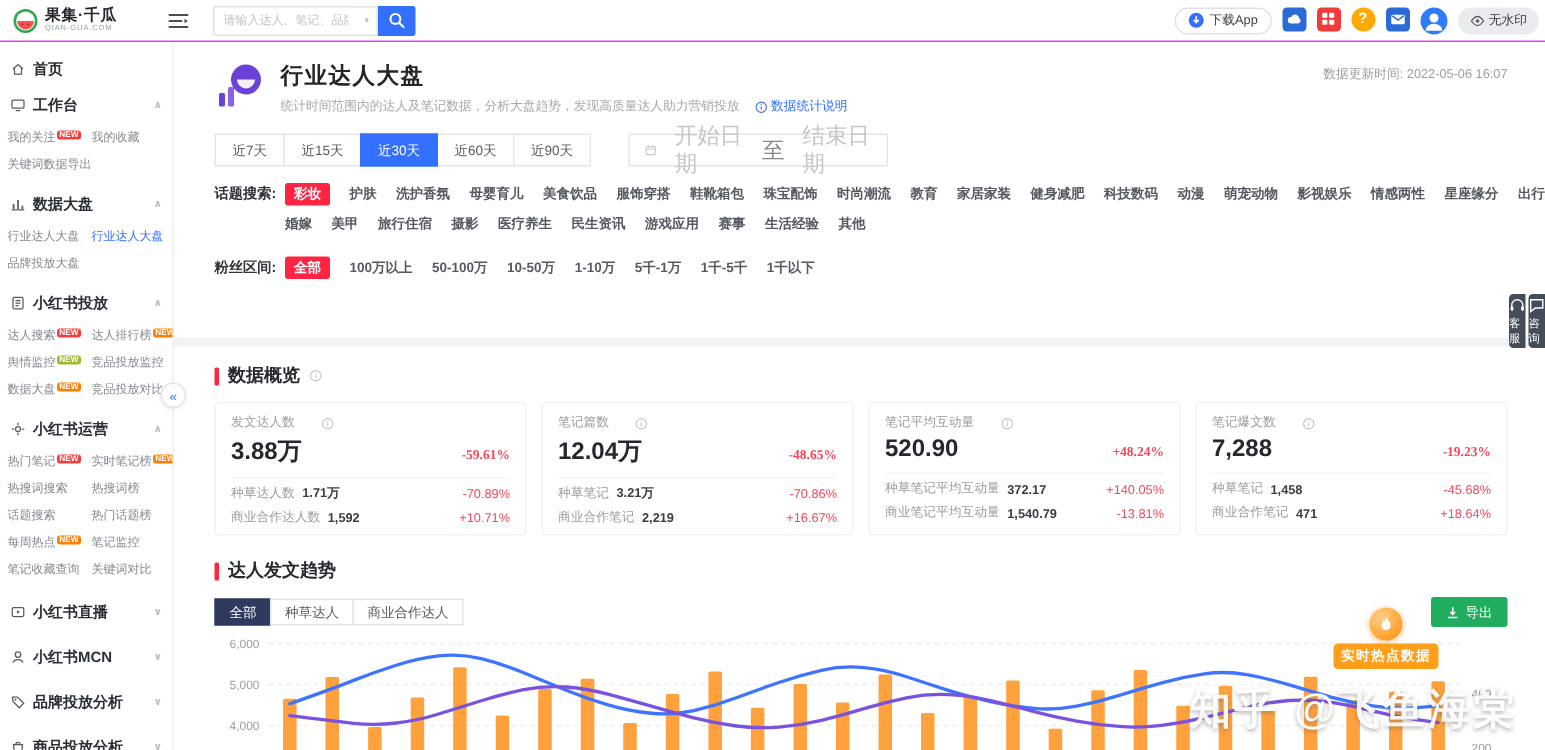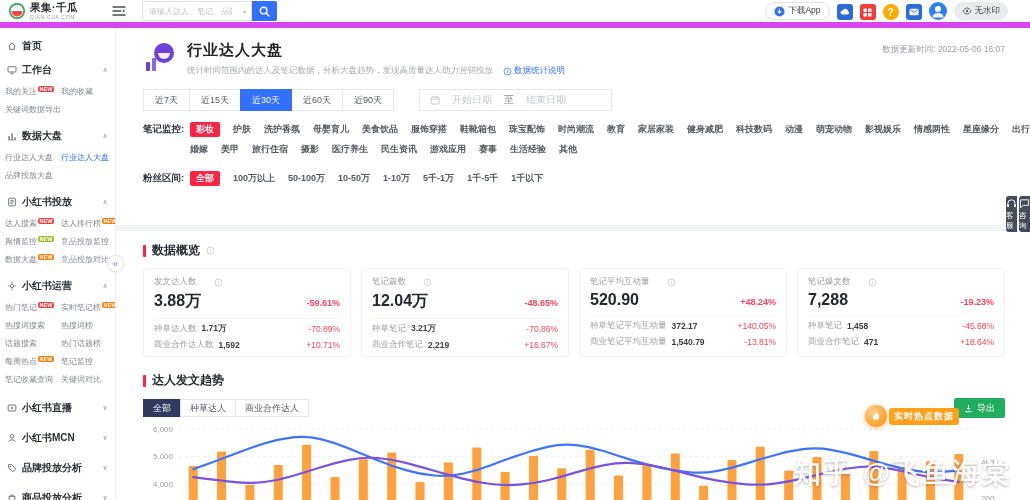--- a/index.html
+++ b/index.html
@@ -8,36 +8,36 @@
     position:relative;
     font-family:"Liberation Sans","DejaVu Sans",sans-serif;
     background:#f2f3f5;
     color:#333;
     -webkit-font-smoothing:antialiased;
   }
   svg { display:block; }
 
   
   .topbar { position:absolute; top:0; left:0; right:0; height:28px; background:#fff;
-            border-bottom:6px solid #d946ef; display:flex; align-items:center; z-index:50; }
+            border-bottom:1px solid #d946ef; display:flex; align-items:center; z-index:50; }
   .logo { display:flex; align-items:center; gap:4px; padding-left:8px; width:106px; cursor:pointer; }
   .logo-text { line-height:1; }
   .logo-title { font-size:10.5px; font-weight:700; color:#25282e; letter-spacing:.5px; }
   .logo-sub { font-size:5px; color:#9a9da2; letter-spacing:.6px; margin-top:2px; }
   .menu-toggle { margin-left:6px; cursor:pointer; }
   .searchbox { margin-left:16px; display:flex; align-items:center; height:20px; }
   .search-input { width:96px; height:20px; border:1px solid #e0e2e6; border-right:none;
                   border-radius:2px 0 0 2px; font-size:8px; padding:0 6px; color:#333; outline:none;
                   font-family:inherit; }
   .search-input::placeholder { color:#c0c3c8; }
   .search-caret { height:20px; border:1px solid #e0e2e6; border-left:none; display:flex;
                   align-items:center; padding:0 5px; color:#b7bac0; font-size:6px; cursor:pointer; }
   .search-btn { width:25px; height:20px; background:var(--primary-blue,#3370ff); border:none;
                 border-radius:0 2px 2px 0; display:flex; align-items:center; justify-content:center; cursor:pointer; }
-  .top-right { margin-left:auto; display:flex; align-items:flex-end; gap:7px; padding-right:22px; }
+  .top-right { margin-left:auto; display:flex; align-items:flex-start; gap:7px; padding-right:4px; }
   .dl-app { display:flex; align-items:center; gap:3px; height:18px; border:1px solid #e0e2e6;
             background:#fff; border-radius:9px; font-size:8.5px; color:#3a3d44; padding:0 8px;
             cursor:pointer; font-family:inherit; }
   .sqbtn { width:16px; height:16px; border-radius:3px; display:flex; align-items:center;
            justify-content:center; cursor:pointer; }
   .sq-blue { background:#2b6bd8; }
   .sq-red { background:#f23c3c; }
   .sq-orange { background:#ffaa00; border-radius:50%; color:#fff; font-size:10px; font-weight:700; }
   .avatar { width:18px; height:18px; border-radius:50%; background:#2f7df6; display:flex;
             align-items:center; justify-content:center; cursor:pointer; overflow:hidden; }
@@ -79,21 +79,21 @@
   .note-link svg { width:9px; height:9px; }
   .update-time { margin-left:auto; font-size:8.5px; color:#9a9da2; padding-top:3px; white-space:nowrap; }
 
   .date-row { display:flex; margin-top:12px; align-items:center; }
   .dtab { height:22px; padding:0 11px; font-size:9px; background:#fff; border:1px solid #e4e6eb;
           color:#565a60; margin-left:-1px; cursor:pointer; font-family:inherit; }
   .dtab:first-child { margin-left:0; }
   .dtab.active { background:var(--primary-blue,#3370ff); border-color:var(--primary-blue,#3370ff);
                  color:#fff; position:relative; z-index:1; }
   .date-picker { margin-left:25px; height:22px; border:1px solid #e4e6eb; display:flex; align-items:center;
-                 gap:12px; padding:0 10px; font-size:10px; color:#c3c6cb; width:193px; cursor:pointer; }
+                 gap:12px; padding:0 10px; font-size:15px; color:#c3c6cb; width:173px; cursor:pointer; }
   .date-picker .to { color:#85888d; }
 
   .tag-block { display:flex; margin-top:11px; align-items:flex-start; }
   .tag-block .lbl { font-weight:700; color:#30333a; width:47px; flex-shrink:0; font-size:9.5px; padding-top:1px; }
   .tag-rows { flex:1; min-width:0;font-weight:bold; }
   .tag-row { display:flex; gap:13px; color:#565a60; line-height:15px; white-space:nowrap; font-size:9px; }
   .tag-row + .tag-row { margin-top:5px; }
   .tag { cursor:pointer; }
   .tag.active { background:var(--accent-red,#ff2442); color:#fff; padding:0 6px; border-radius:2px; }
   .tag-block.fans { margin-top:14px; }
@@ -103,39 +103,39 @@
   .sec-title { display:flex; align-items:center; gap:6px; font-size:12px; font-weight:700; color:#262a30; }
   .sec-title .bar { width:3px; height:12px; background:var(--accent-red,#ff2442); border-radius:1px; }
   .info-ic { color:#c0c4cc; display:flex; cursor:pointer; }
   .info-ic svg { width:9px; height:9px; }
 
   .cards { display:flex; gap:10px; margin-top:9px; }
   .card { flex:1; border:1px solid #eff1f3; border-radius:3px; padding:7px 10px 5px; background:#fff; }
   .card-title { font-size:8.5px; color:#9a9da2; display:flex; align-items:center; gap:17px; }
   .card-value-row { display:flex; align-items:baseline; margin-top:3px; }
   .card-value { font-size:16px; font-weight:700; color:#25282e; }
-  .card-change { margin-left:auto; font-size:9px; color:var(--change-red,#f5475c); font-weight:600; }
+  .card-change { margin-left:auto; font-size:9px; color:var(--change-red,#f5475c); font-weight:600;font-family:Liberation Serif, serif; }
   .card-divider { border-top:1px solid #f4f5f7; margin:6px 0 4px; }
   .sub-row { display:flex; font-size:8.5px; align-items:center; margin-top:4px; }
   .sub-label { color:#9a9da2; white-space:nowrap; }
   .sub-value { color:#3a3d44; margin-left:5px; font-weight:600; }
   .sub-change { margin-left:auto; color:var(--change-red,#f5475c); }
 
   .sec-title.trend { margin-top:15px; }
   .trend-head { display:flex; align-items:center; margin-top:9px; }
   .ttab { height:18px; padding:0 9px; font-size:9px; border:1px solid #e4e6eb; background:#fff;
           color:#565a60; margin-left:-1px; cursor:pointer; font-family:inherit; }
   .ttab:first-child { margin-left:0; }
   .ttab.active { background:var(--dark-navy,#2e3b5e); color:#fff; border-color:var(--dark-navy,#2e3b5e); }
   .export-btn { margin-left:auto; height:20px; background:var(--export-green,#21ad5f); color:#fff;
                 border:none; border-radius:2px; font-size:9px; display:flex; align-items:center;
                 gap:4px; padding:0 10px; cursor:pointer; font-family:Liberation Mono, monospace;justify-content:space-between; }
 
   .chart-wrap { position:relative; margin-top:3px; }
-  .hotspot { position:absolute; top:-16px; right:46px; display:flex; 
+  .hotspot { position:absolute; top:-16px; right:46px; display:flex; flex-direction:column;
              align-items:center; gap:2px; z-index:6; cursor:pointer; }
   .hot-circle { width:22px; height:22px; border-radius:50%;
                 background:radial-gradient(circle at 35% 30%, #ffd08a, #ff8a00);
                 display:flex; align-items:center; justify-content:center;
                 box-shadow:0 1px 4px rgba(255,120,0,.5); }
   .hot-box { background:var(--hotspot-orange,#ff9f1a); color:#fff; font-size:9px; font-weight:700;
              padding:2px 5px; border-radius:3px; letter-spacing:1px; white-space:nowrap; }
 
   .watermark { position:absolute; right:18px; bottom:8px; font-size:28px; font-weight:700;
                color:rgba(255,255,255,.93); text-shadow:0 1px 3px rgba(90,90,90,.45);
@@ -410,21 +410,21 @@
           <rect x="1" y="2" width="8" height="7" rx="1" fill="none" stroke="#c3c6cb" stroke-width=".9"></rect>
           <path d="M1 4.2h8M3.2 1v2M6.8 1v2" stroke="#c3c6cb" stroke-width=".9"></path>
         </svg>
         <span>开始日期</span>
         <span class="to">至</span>
         <span>结束日期</span>
       </div>
     </div>
 
     <div class="tag-block">
-      <span class="lbl">笔记监控:</span>
+      <span class="lbl">话题搜索:</span>
       <div class="tag-rows">
         <div id="ind-row1" class="tag-row">
             <span class="tag active">彩妆</span>
             <span class="tag">护肤</span>
             <span class="tag">洗护香氛</span>
             <span class="tag">母婴育儿</span>
             <span class="tag">美食饮品</span>
             <span class="tag">服饰穿搭</span>
             <span class="tag">鞋靴箱包</span>
             <span class="tag">珠宝配饰</span>

